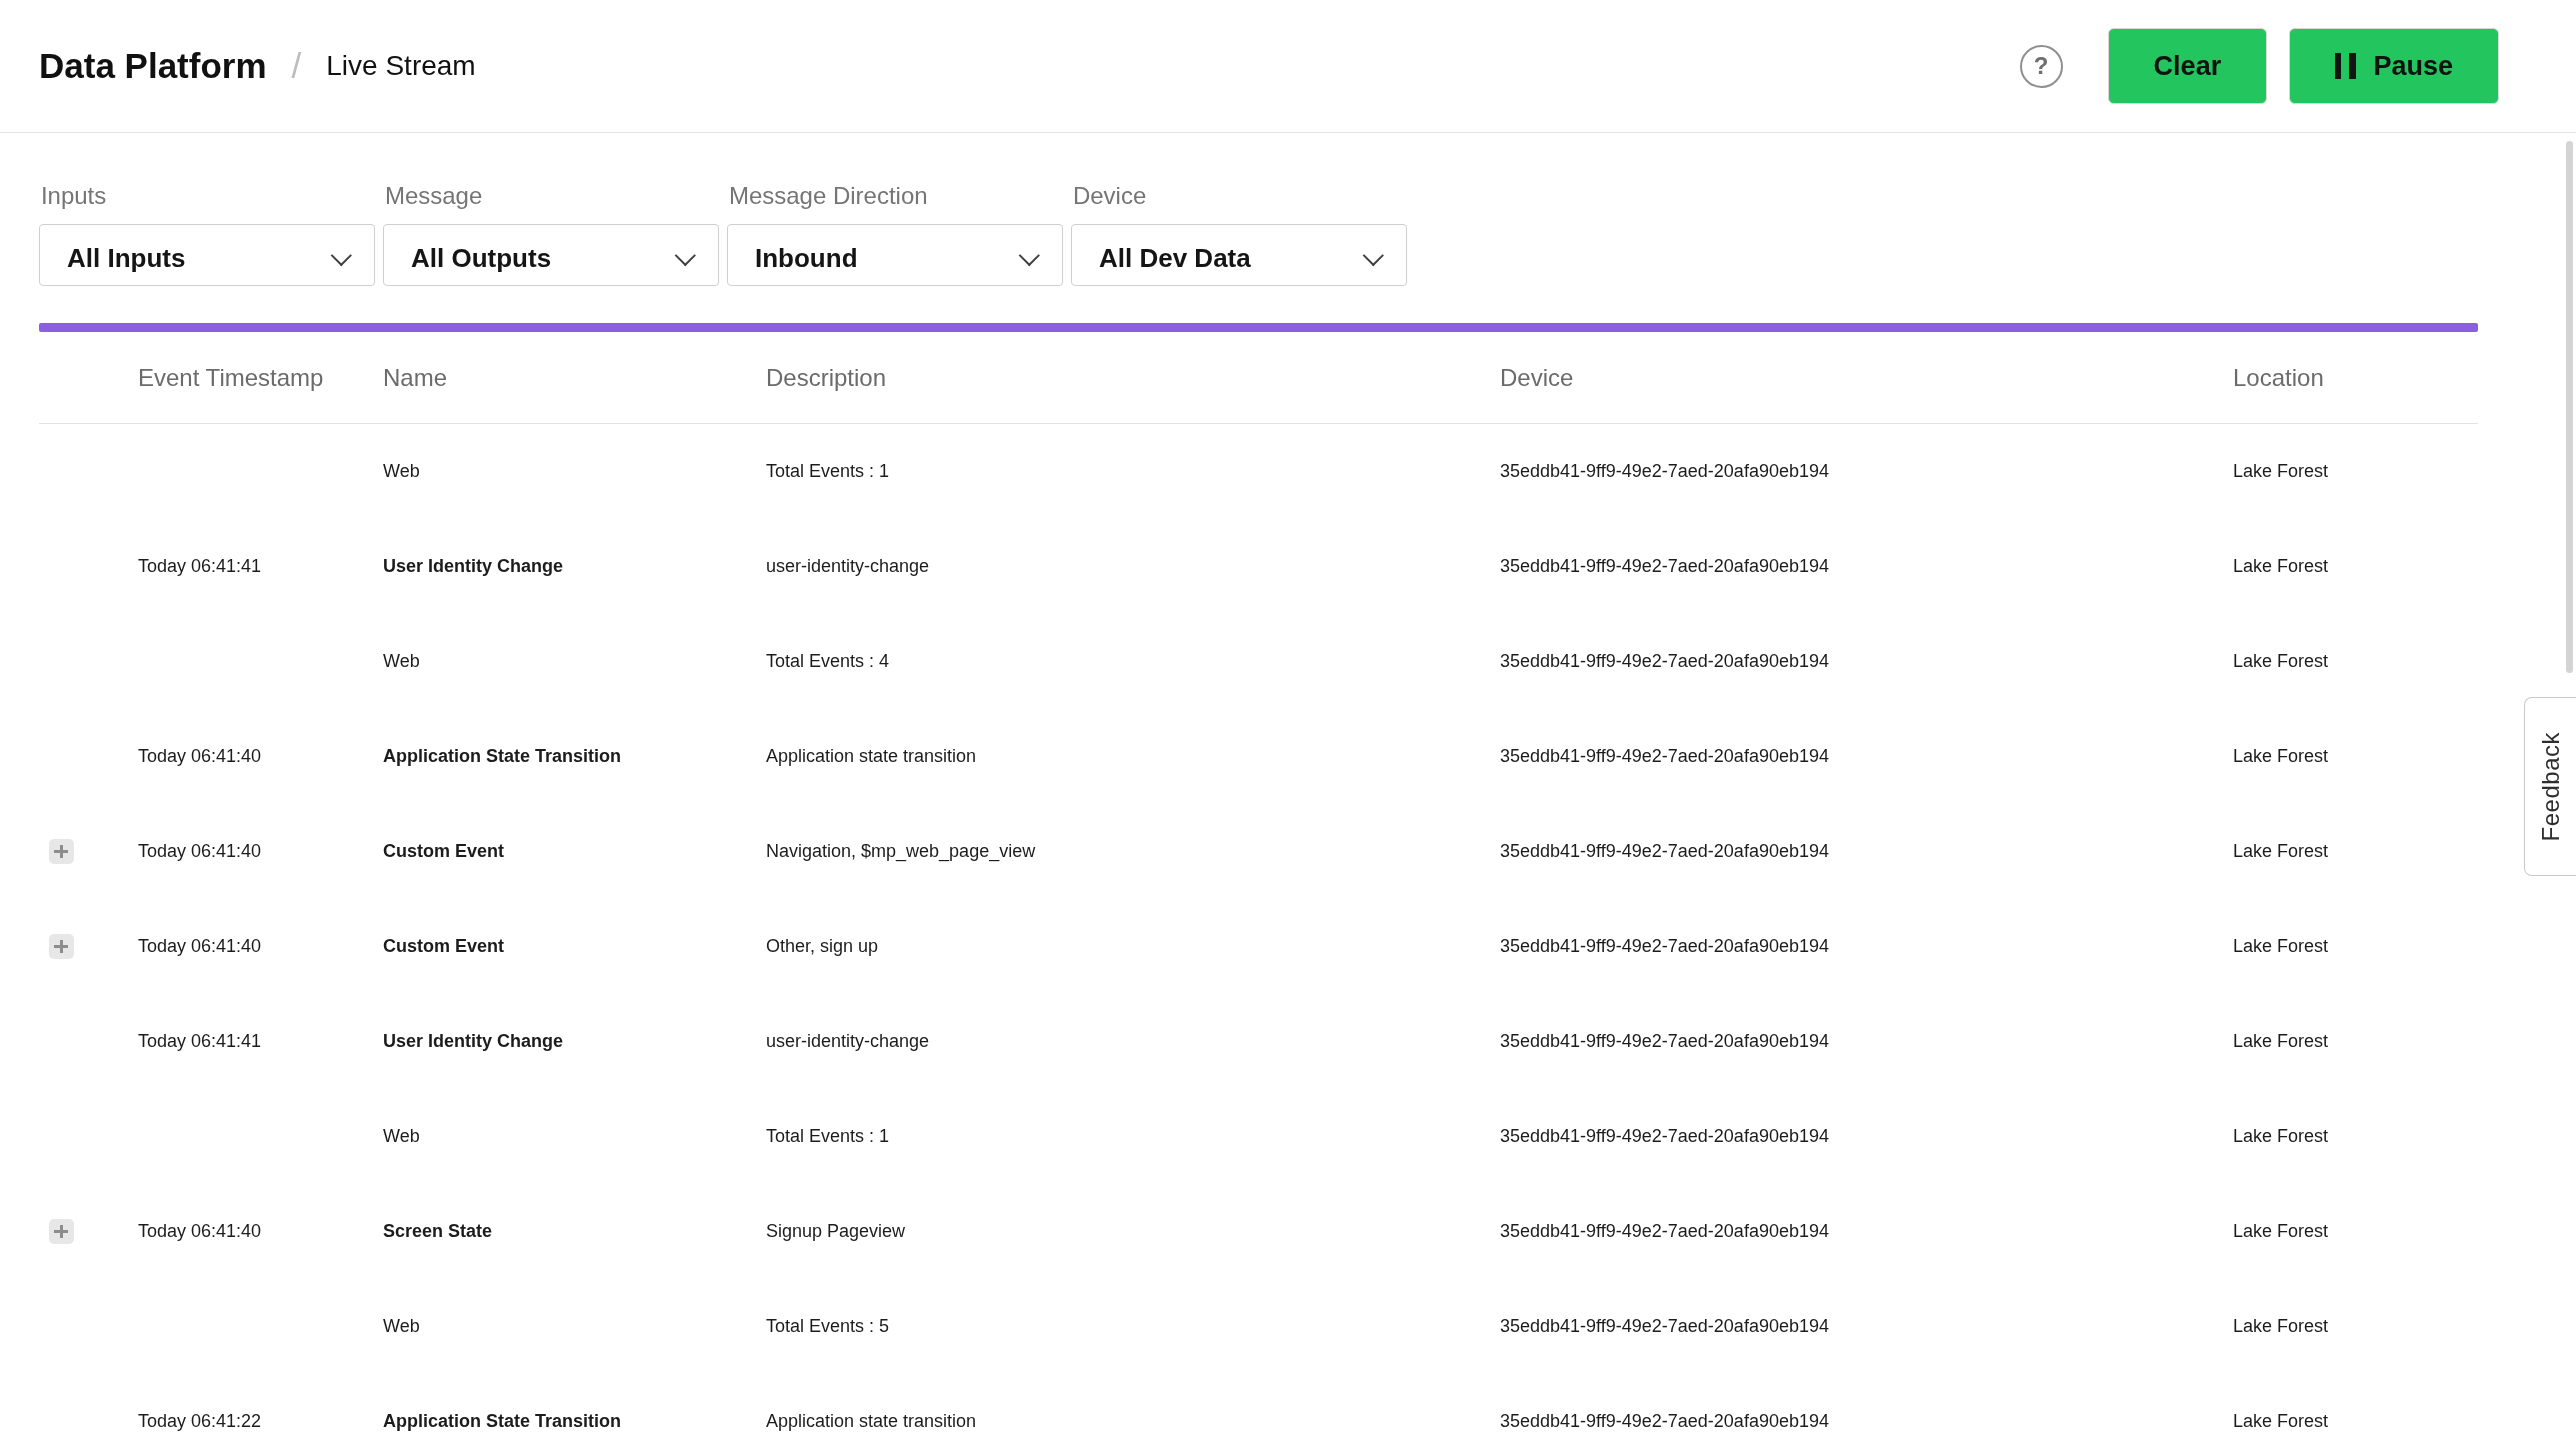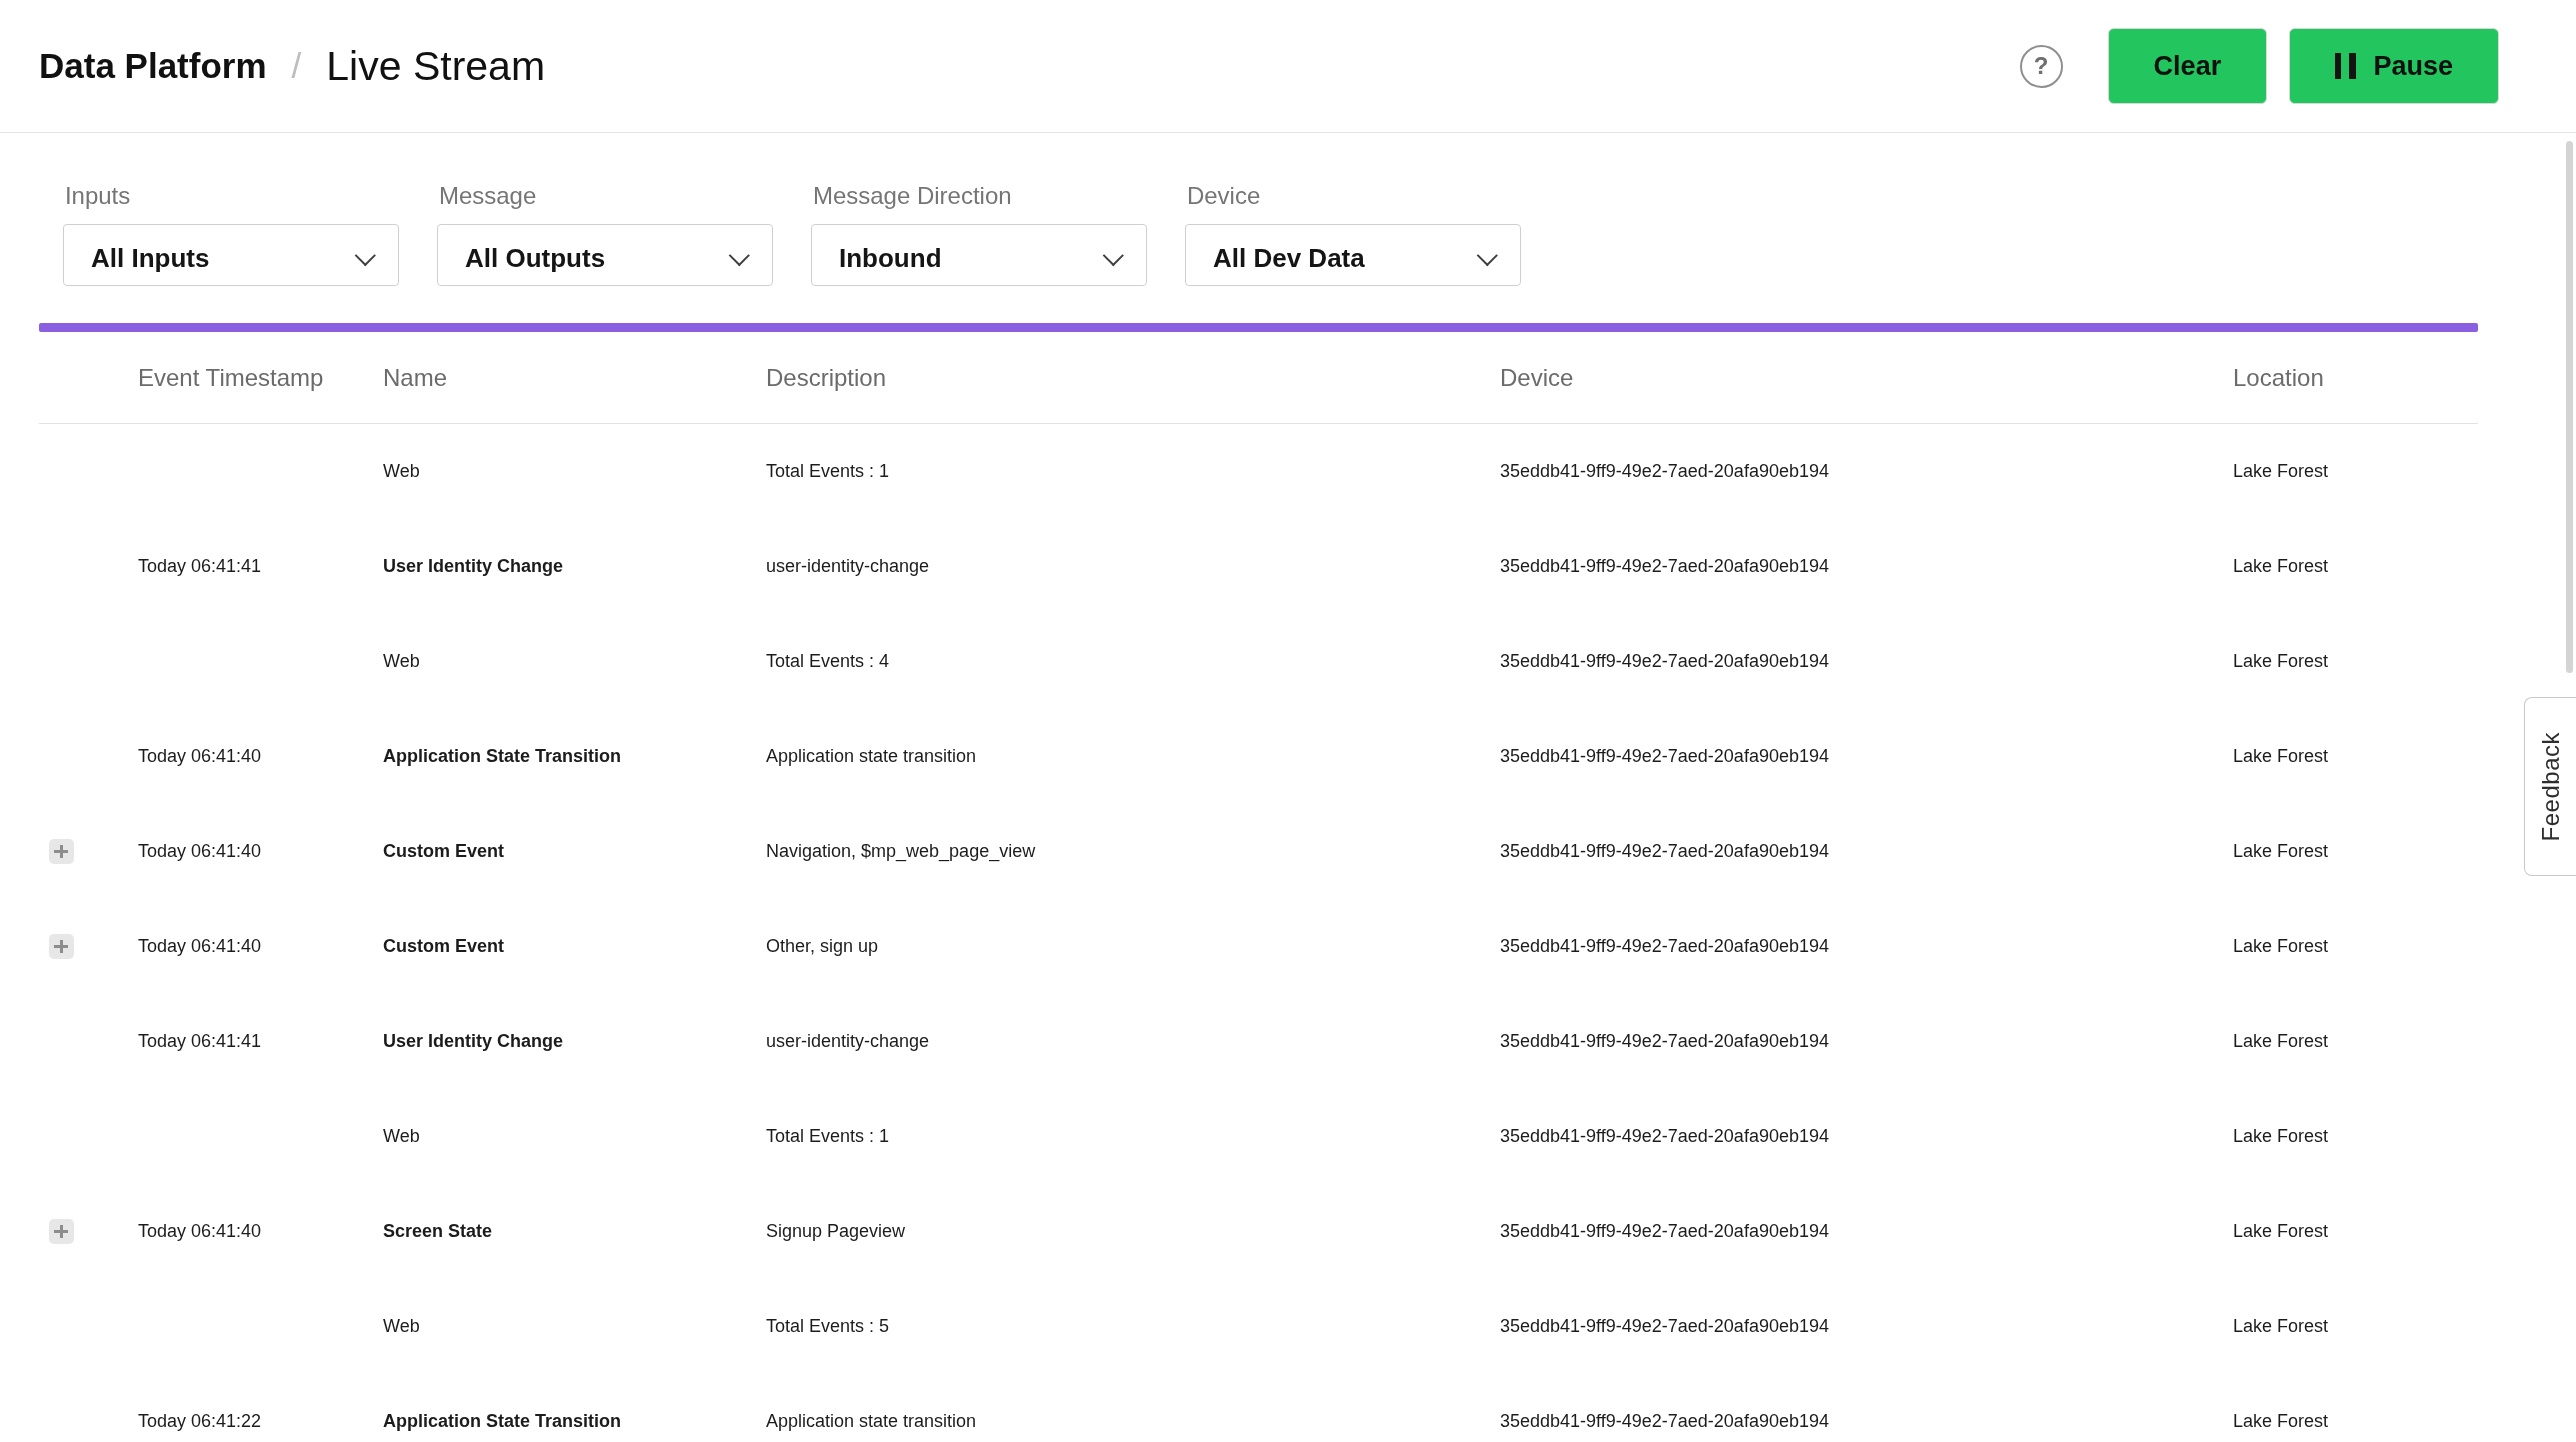--- a/index.html
+++ b/index.html
@@ -15,21 +15,21 @@
   
   .header {
     display: flex;
     align-items: center;
     height: 133px;
     padding: 0 77px 0 39px;
     border-bottom: 1px solid #e4e4e4;
   }
   .breadcrumb { font-size: 35px; font-weight: 700; color: #111; cursor: pointer; }
   .breadcrumb-sep { font-size: 35px; color: #bdbdbd; margin: 0 25px; font-weight: 300; }
-  .page-title { font-size: 41px; font-weight: 500; color: #111; }
+  .page-title { font-size: 28px; font-weight: 500; color: #111; }
 
   .header-actions { margin-left: auto; display: flex; align-items: center; }
   .help-btn {
     width: 43px; height: 43px;
     border: 2.4px solid #8f8f8f; border-radius: 50%;
     display: flex; align-items: center; justify-content: center;
     font-size: 24px; font-weight: 700; color: #6f6f6f;
     margin-right: 45px; background: #fff; cursor: pointer;
   }
   .btn {
@@ -39,21 +39,21 @@
     font-size: 27px; font-weight: 700; color: #111;
     font-family: inherit;
     display: flex; align-items: center; justify-content: center;
     padding: 0 45px; cursor: pointer;
   }
   .btn + .btn { margin-left: 21.4px; }
   .pause-bars { display: flex; gap: 7.8px; margin-right: 17.5px; }
   .pause-bars i { display: block; width: 6.8px; height: 26px; background: #141414; }
 
   
-  .filters { display: flex; gap: 38px; padding: 49px 0 0 39px; margin-left: 24px; }
+  .filters { display: flex; gap: 8px; padding: 49px 0 0 39px; }
   .filter-label { font-size: 24px; color: #757575; margin: 0 0 13.6px 1.9px; }
   .select-box {
     width: 336px; height: 62px;
     border: 1.5px solid #cfcfcf; border-radius: 3.9px;
     display: flex; align-items: center;
     padding: 8px 25px 0 27px;
     background: #fff; cursor: pointer;
   }
   .select-value { font-size: 26px; font-weight: 700; color: #151515; flex: 1; white-space: nowrap; }
   .chevron-down {

